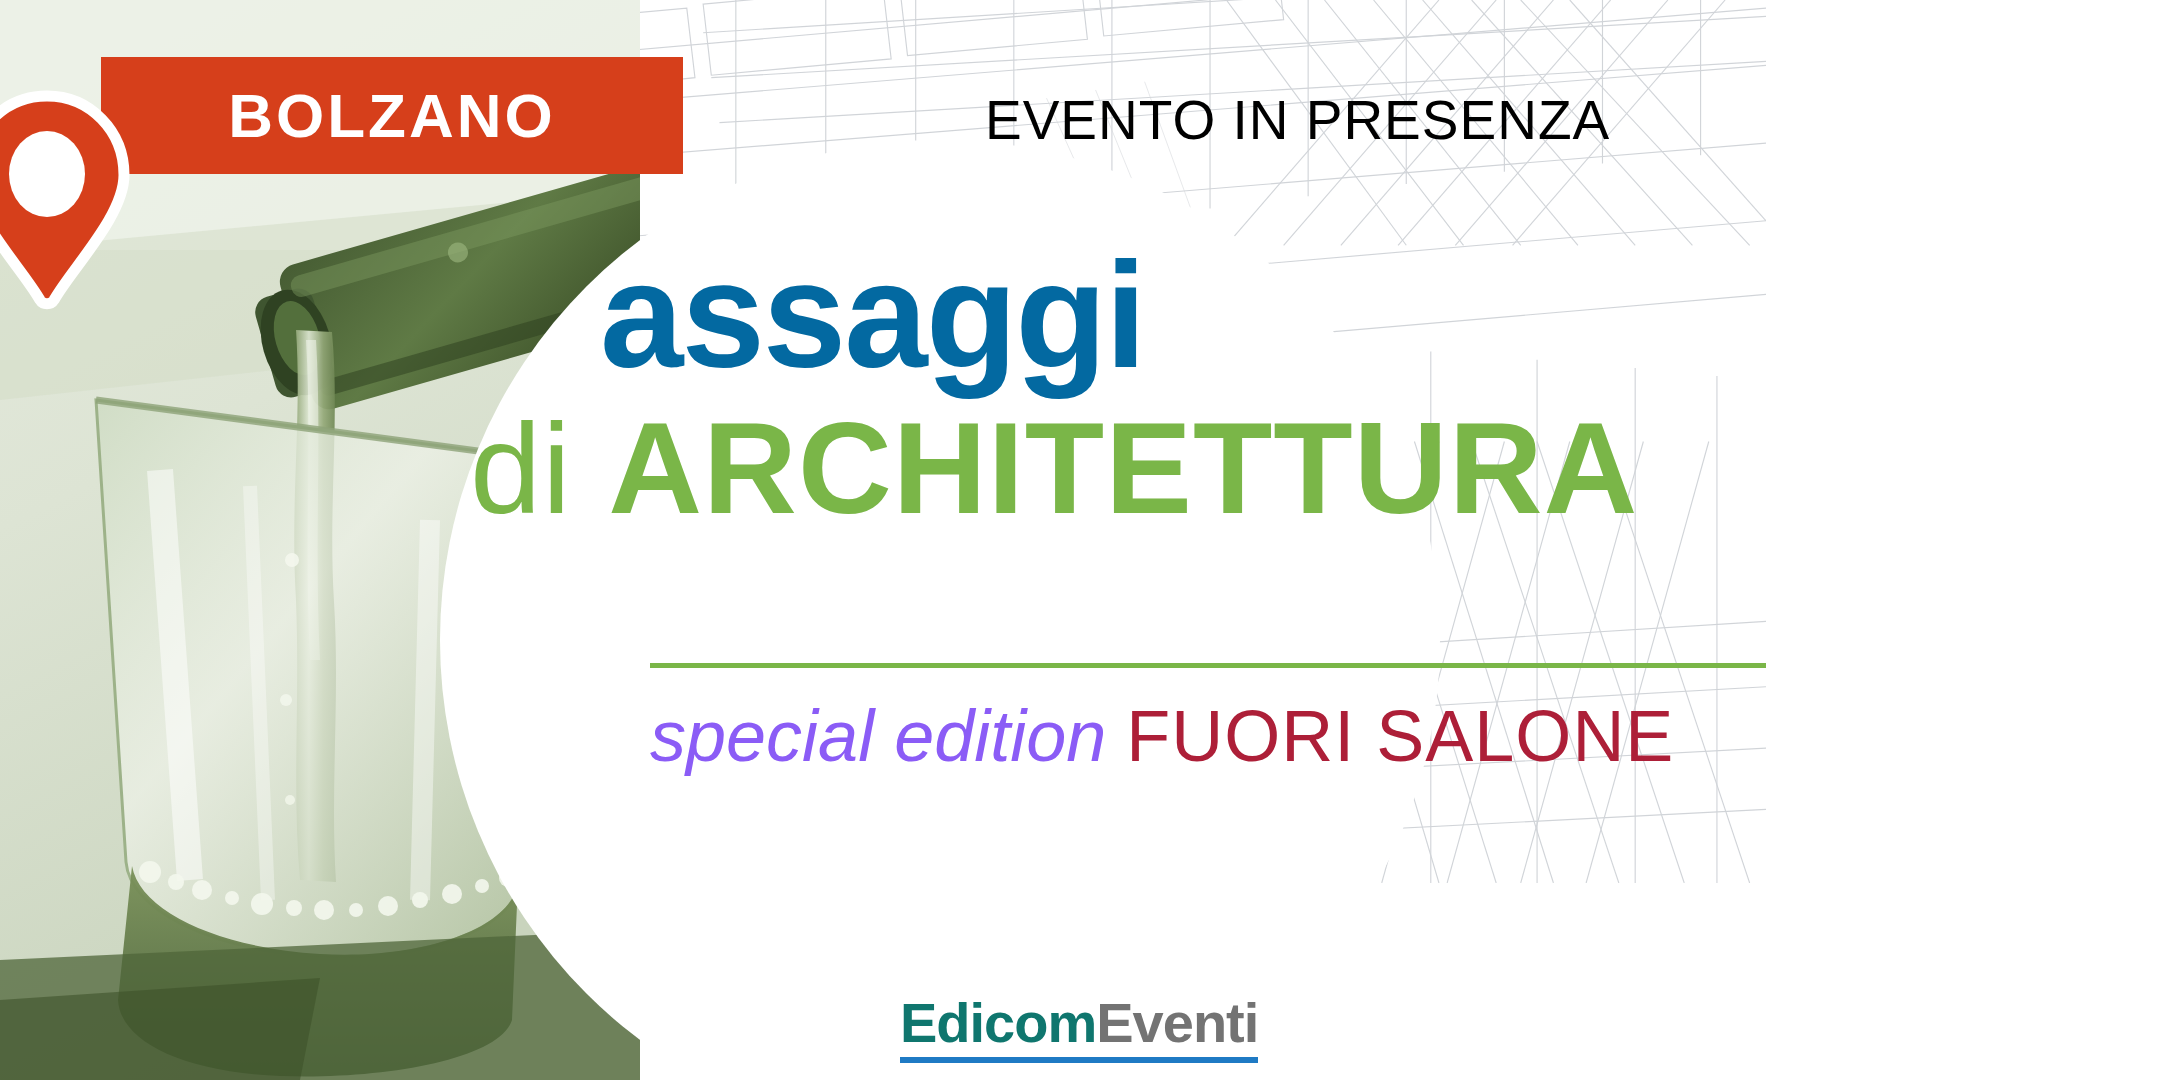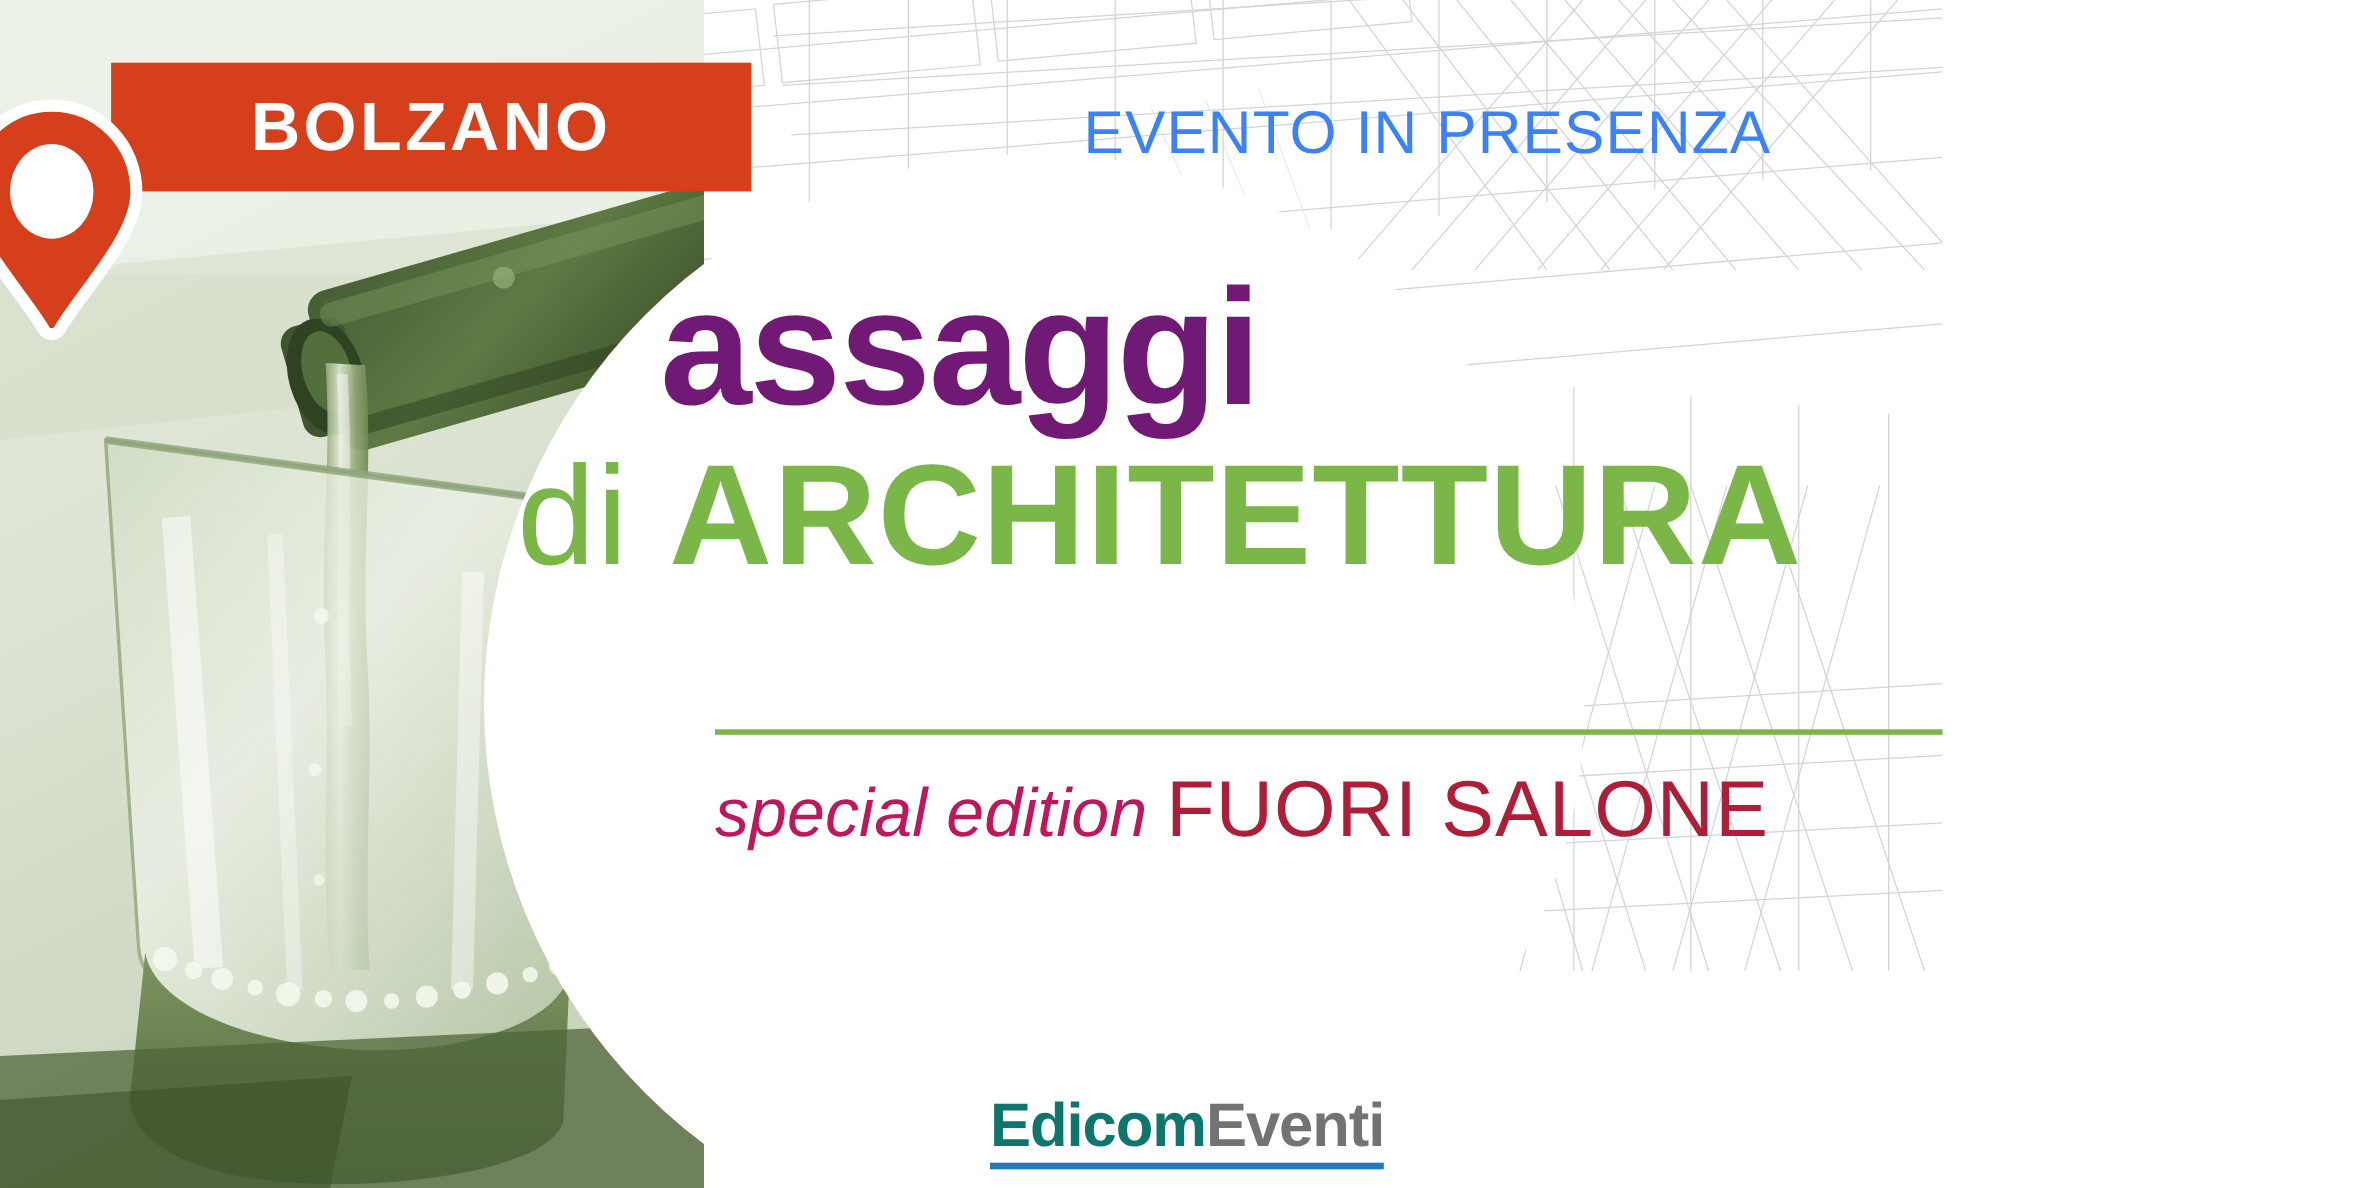--- a/index.html
+++ b/index.html
@@ -104,38 +104,38 @@
     height: 225px;
     z-index: 7;
   }
 
   
   .event-mode {
     position: absolute;
     left: 985px;
     top: 93px;
     z-index: 6;
-    color: #3b82f6;
+    color: #000000;
     font-size: 55px;
     font-weight: normal;
     letter-spacing: 1px;
     line-height: 1;
     white-space: nowrap;
   }
 
   
   .headline {
     position: absolute;
     left: 600px;
     top: 240px;
     width: 1300px;
     z-index: 6;
   }
   .title-main {
-    color: #701a75;
+    color: #0369a1;
     font-size: 150px;
     font-weight: bold;
     line-height: 1;
     letter-spacing: -2px;
     margin: 0 0 2px 0;
     padding-left: 0px;
     white-space: nowrap;
   }
   .title-sub {
     margin: 13px;
@@ -171,22 +171,22 @@
   
   .tagline {
     position: absolute;
     left: 650px;
     top: 700px;
     z-index: 6;
     line-height: 1;
     white-space: nowrap;
   }
   .tagline .edition-italic {
-    color: #be185d;
-    font-size: 62px;
+    color: #8b5cf6;
+    font-size: 72px;
     font-style: italic;
     font-weight: normal;
     letter-spacing: 0px;
   }
   .tagline .edition-upright {
     color: #ad1f38;
     font-size: 72px;
     font-style: normal;
     font-weight: normal;
     letter-spacing: 1px;

